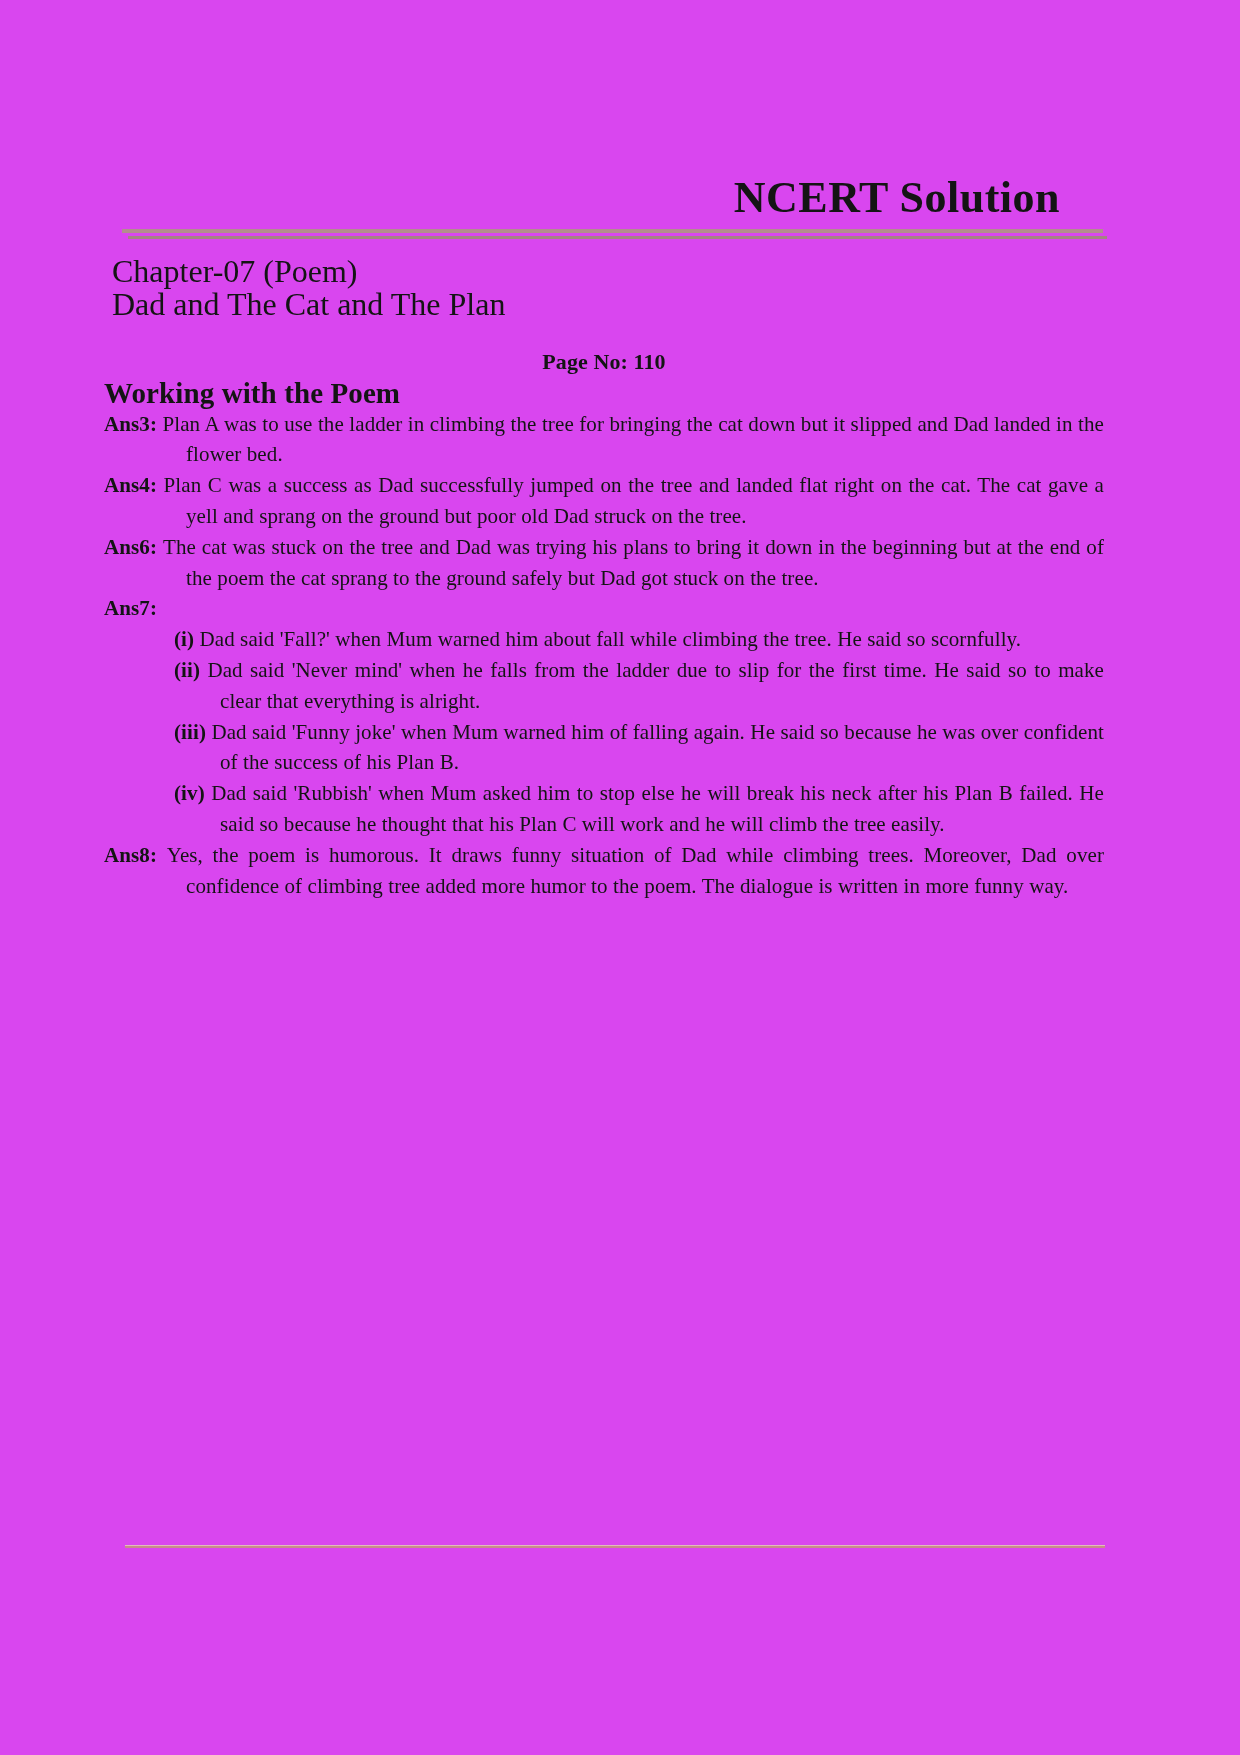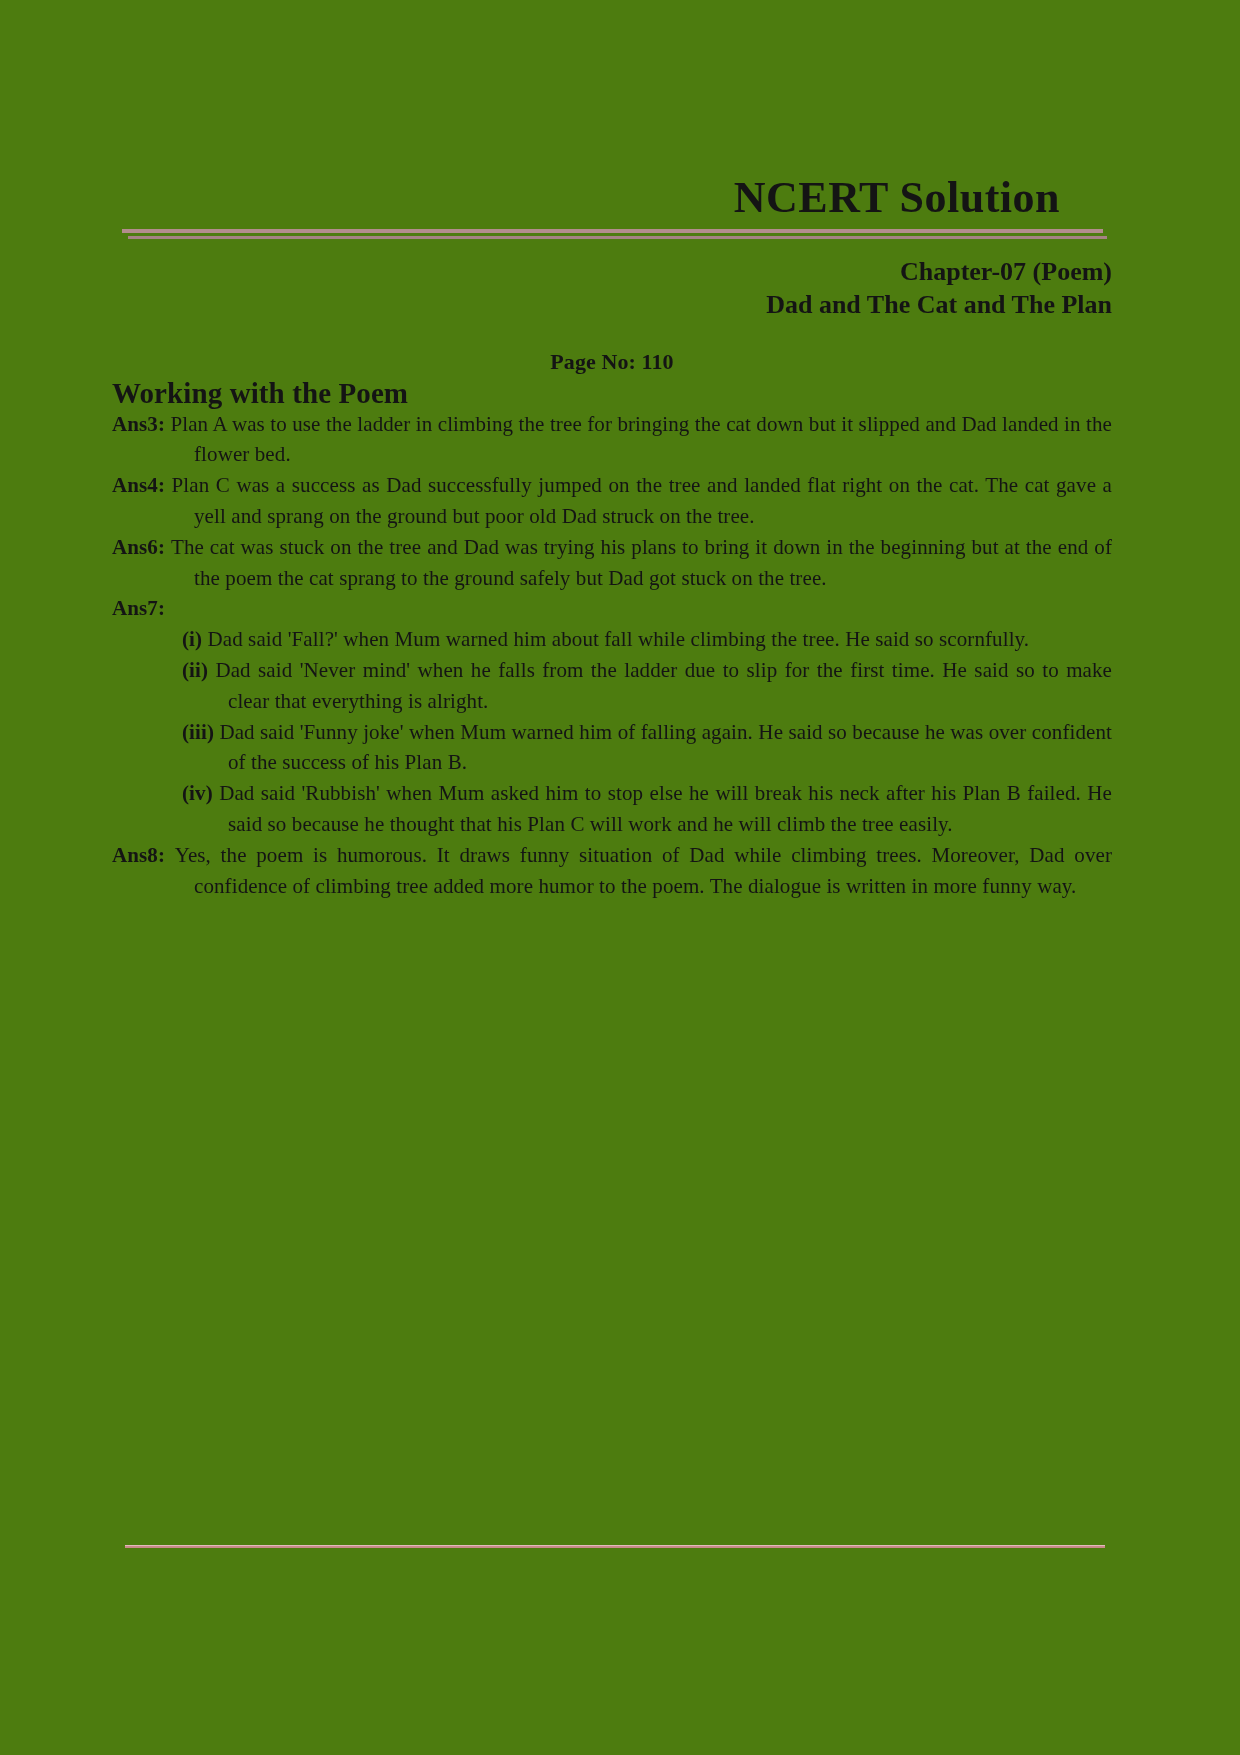--- a/index.html
+++ b/index.html
@@ -1,20 +1,20 @@
 <!DOCTYPE html>
 <html style="--rule-top: #b38d8d; --rule-bottom: #a58383; --footer-rule: #c98a8a; --footer-light: #e2bcbc;"><head>
 <meta charset="utf-8">
 <style>
   html, body { margin: 0; padding: 0; background: #ffffff; }
   .page {
     position: relative;
     width: 1240px;
     height: 1755px;
-    background: #4d7c0f;
+    background: #d946ef;
     overflow: hidden;
     font-family: "Liberation Serif", "DejaVu Serif", serif;
     color: #141414;
   }
   .doc-title {
     position: absolute;
     top: 172px;
     right: 180px;
     font-size: 44px;
     font-weight: bold;
@@ -37,28 +37,28 @@
     width: 979px;
     margin-left: 6px;
     margin-top: 3px;
     background: var(--rule-bottom, #a58383);
   }
   .chapter {
     position: absolute;
     left: 112px;
     top: 255px;
     width: 1000px;
-    text-align: right;
-    font-size: 26px;
-    font-weight: bold;
+    text-align: left;
+    font-size: 32px;
+    font-weight: normal;
     line-height: 33px;
   }
   .body-flow {
     position: absolute;
-    left: 112px;
+    left: 104px;
     top: 347px;
     width: 1000px;
     font-size: 21px;
     line-height: 30.8px;
     letter-spacing: 0.1px;
   }
   .body-flow p { margin: 0; }
   .page-no {
     text-align: center;
     font-size: 22px;

